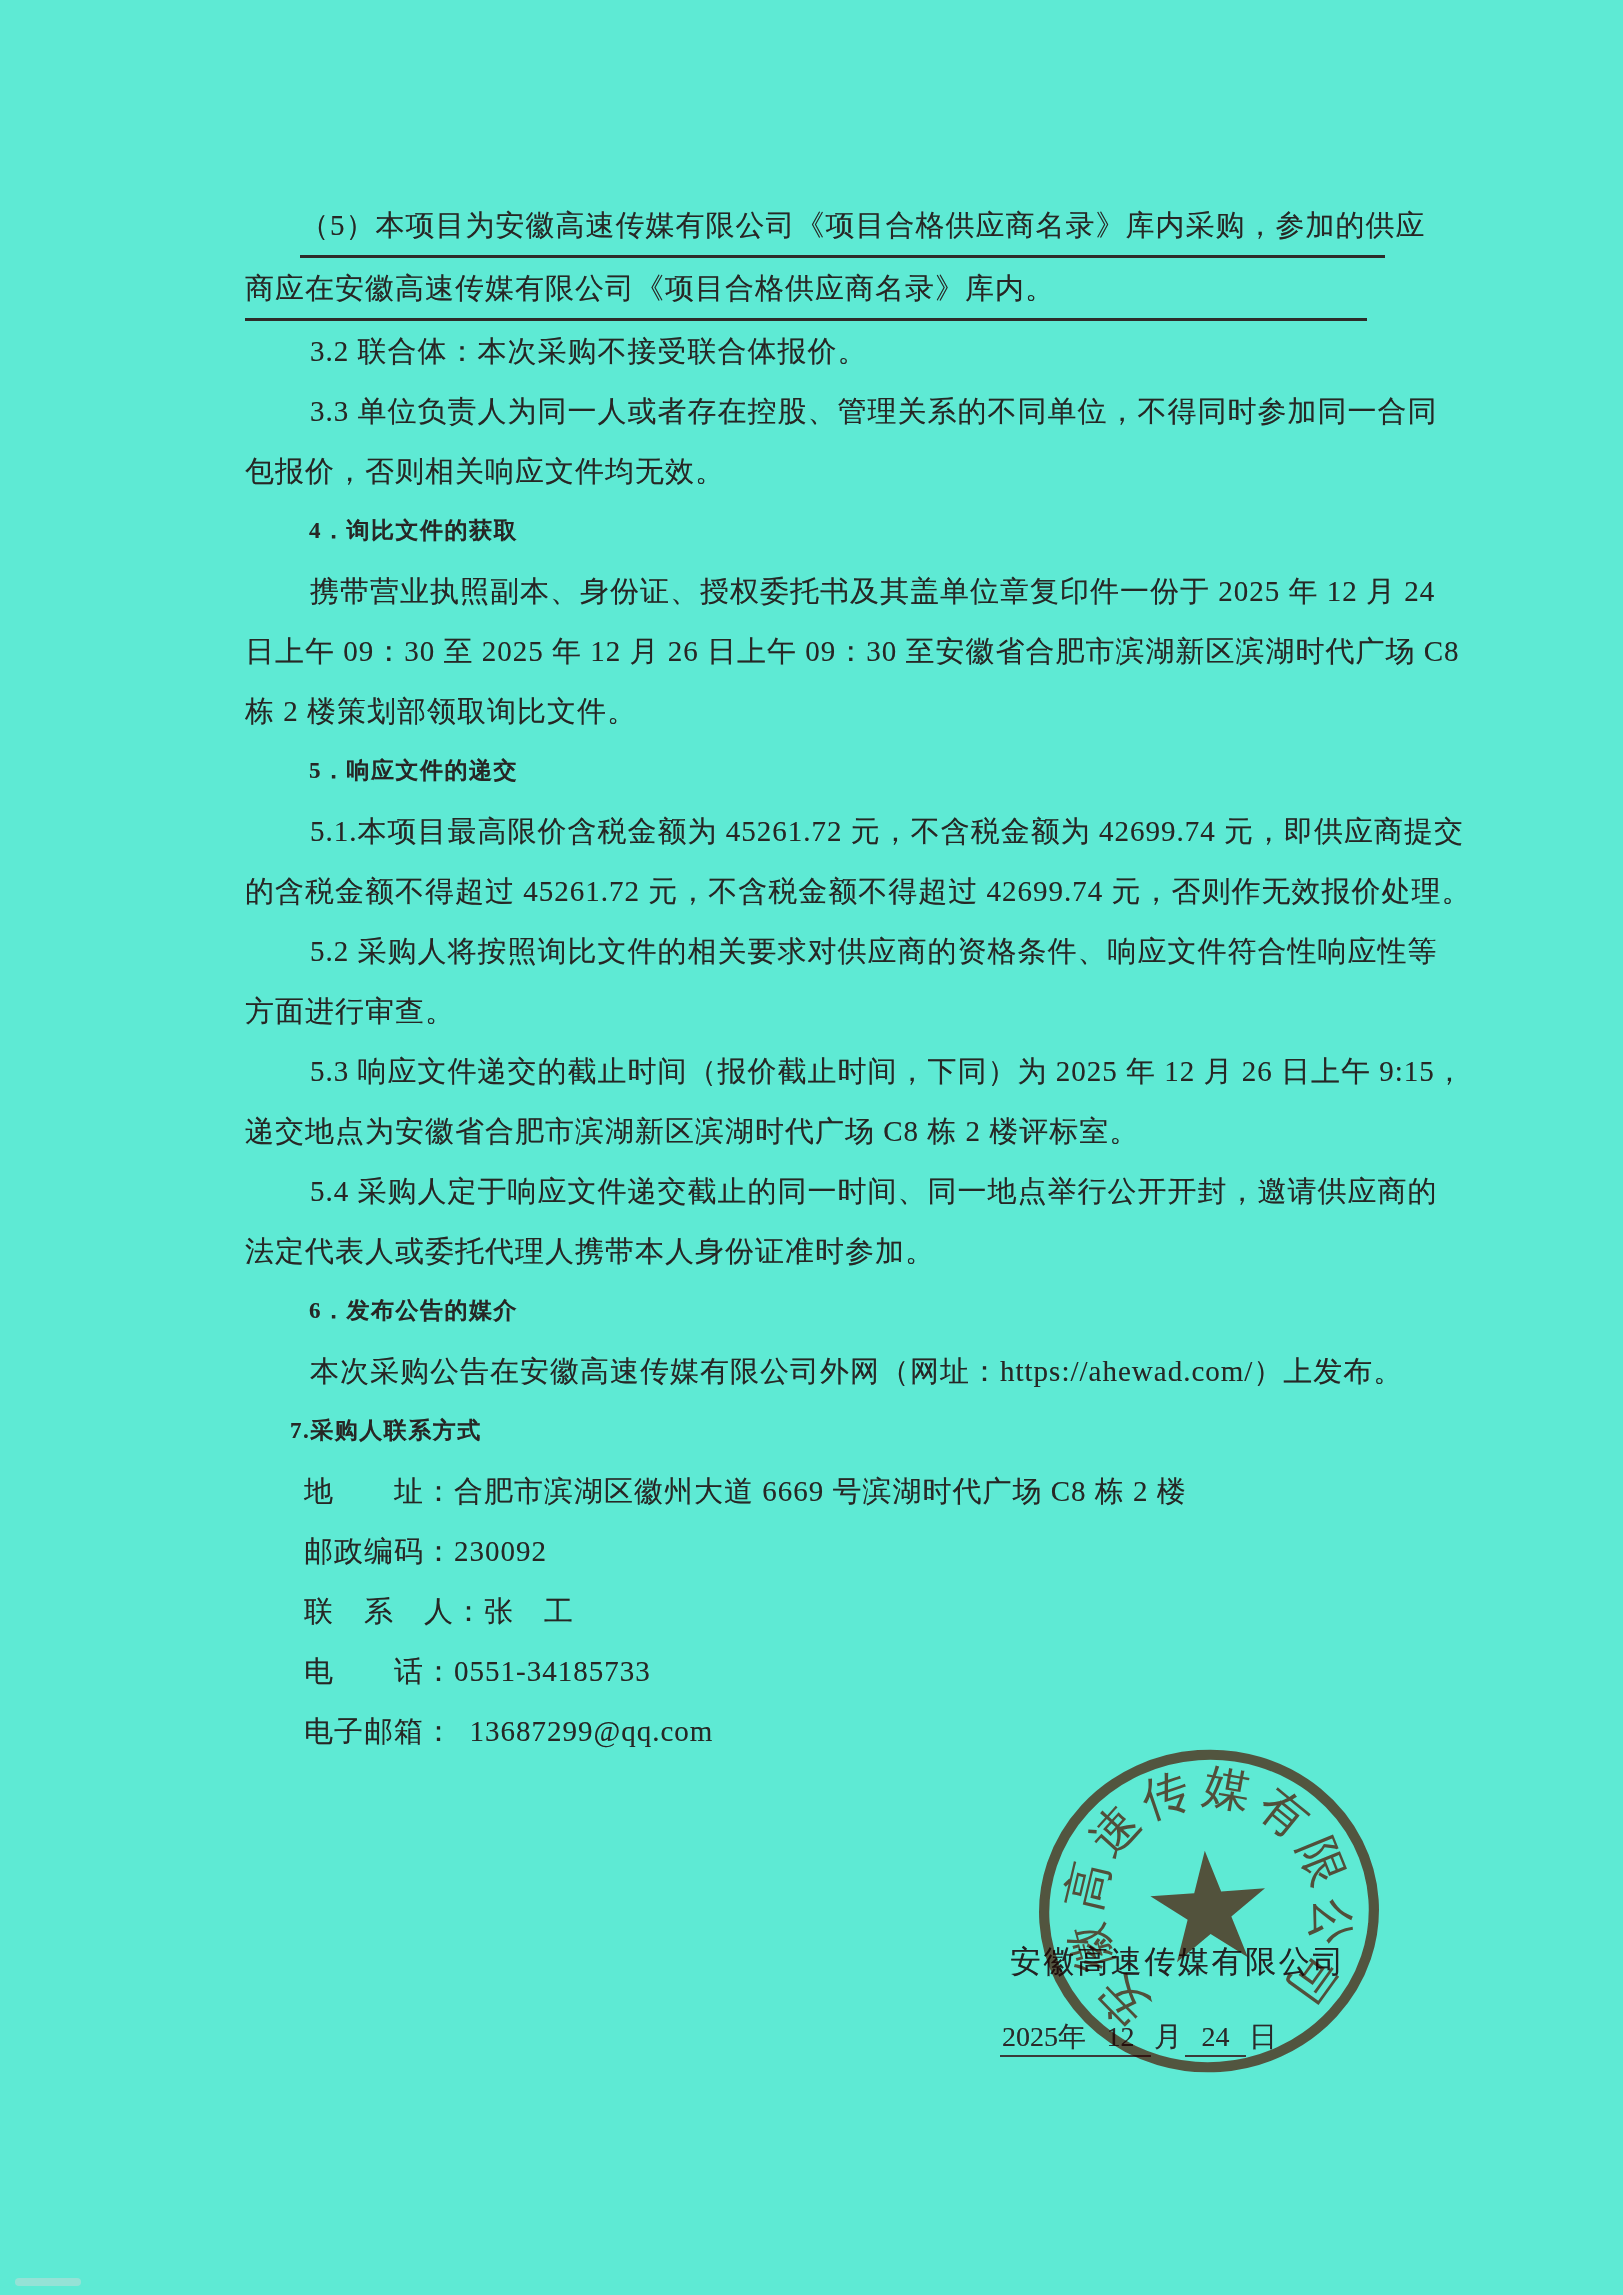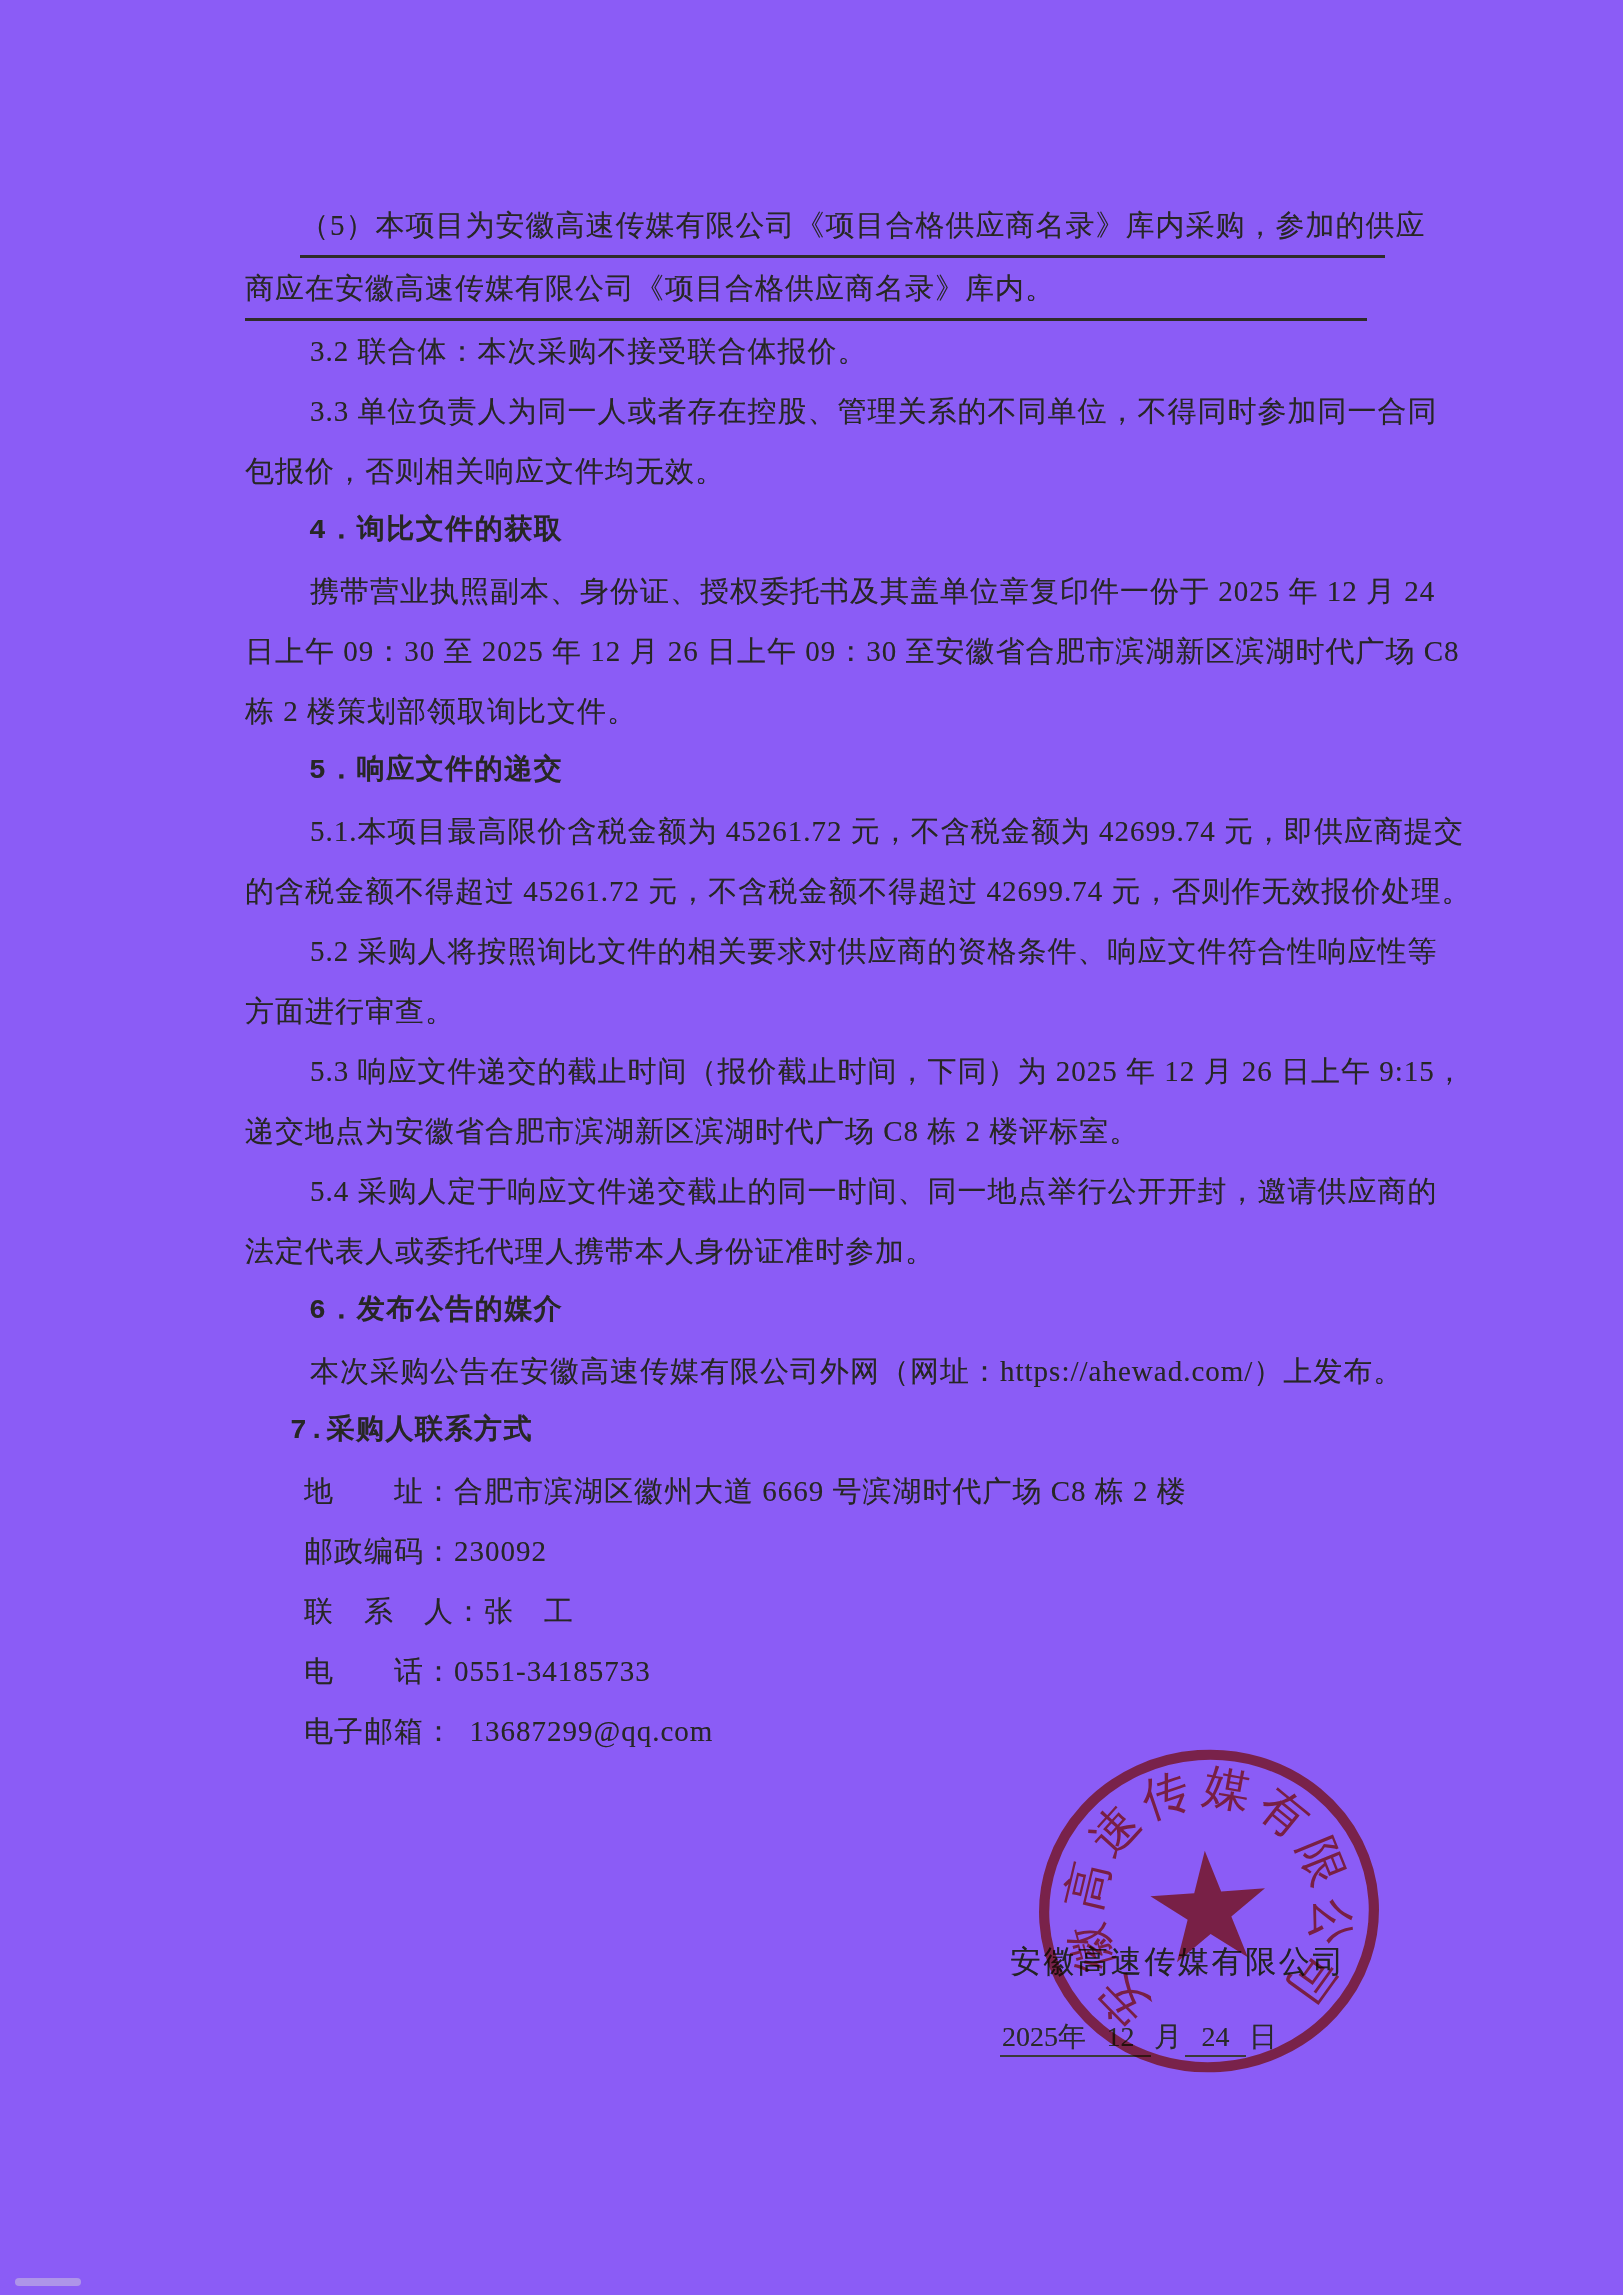--- a/index.html
+++ b/index.html
@@ -1,38 +1,38 @@
 <!DOCTYPE html>
 <html style="font-size:8.2px"><head>
 <meta charset="utf-8">
 <style>
   html,body{margin:0;padding:0;background:#ffffff;}
   .page{
     position:relative;
     width:1623px;height:2295px;
-    background:#8b5cf6;
+    background:#5eead4;
     overflow:hidden;
     font-family:"Liberation Serif","DejaVu Serif",serif;
     color:#272725;
   }
   .content{
     position:absolute;left:245px;top:195px;width:1171px;
     text-shadow:0 0 0.5px rgba(40,40,40,.35);
   }
   .ln{
     font-size:29px;
     line-height:60px;
     letter-spacing:1px;
     white-space:nowrap;
   }
   .ind{padding-left:65px;}
   .hd{
-    font-family:Liberation Mono, monospace;
+    font-family:Liberation Serif, serif;
     font-weight:bold;
-    font-size:28px;
+    font-size:23px;
     padding-left:64px;
     letter-spacing:1.5px;
   }
   .hd7{padding-left:45px;}
   .ul1{
     margin-left:55px;
     width:1085px;
     border-bottom:3.6px solid #2e2c2a;
   }
   .ul2{

